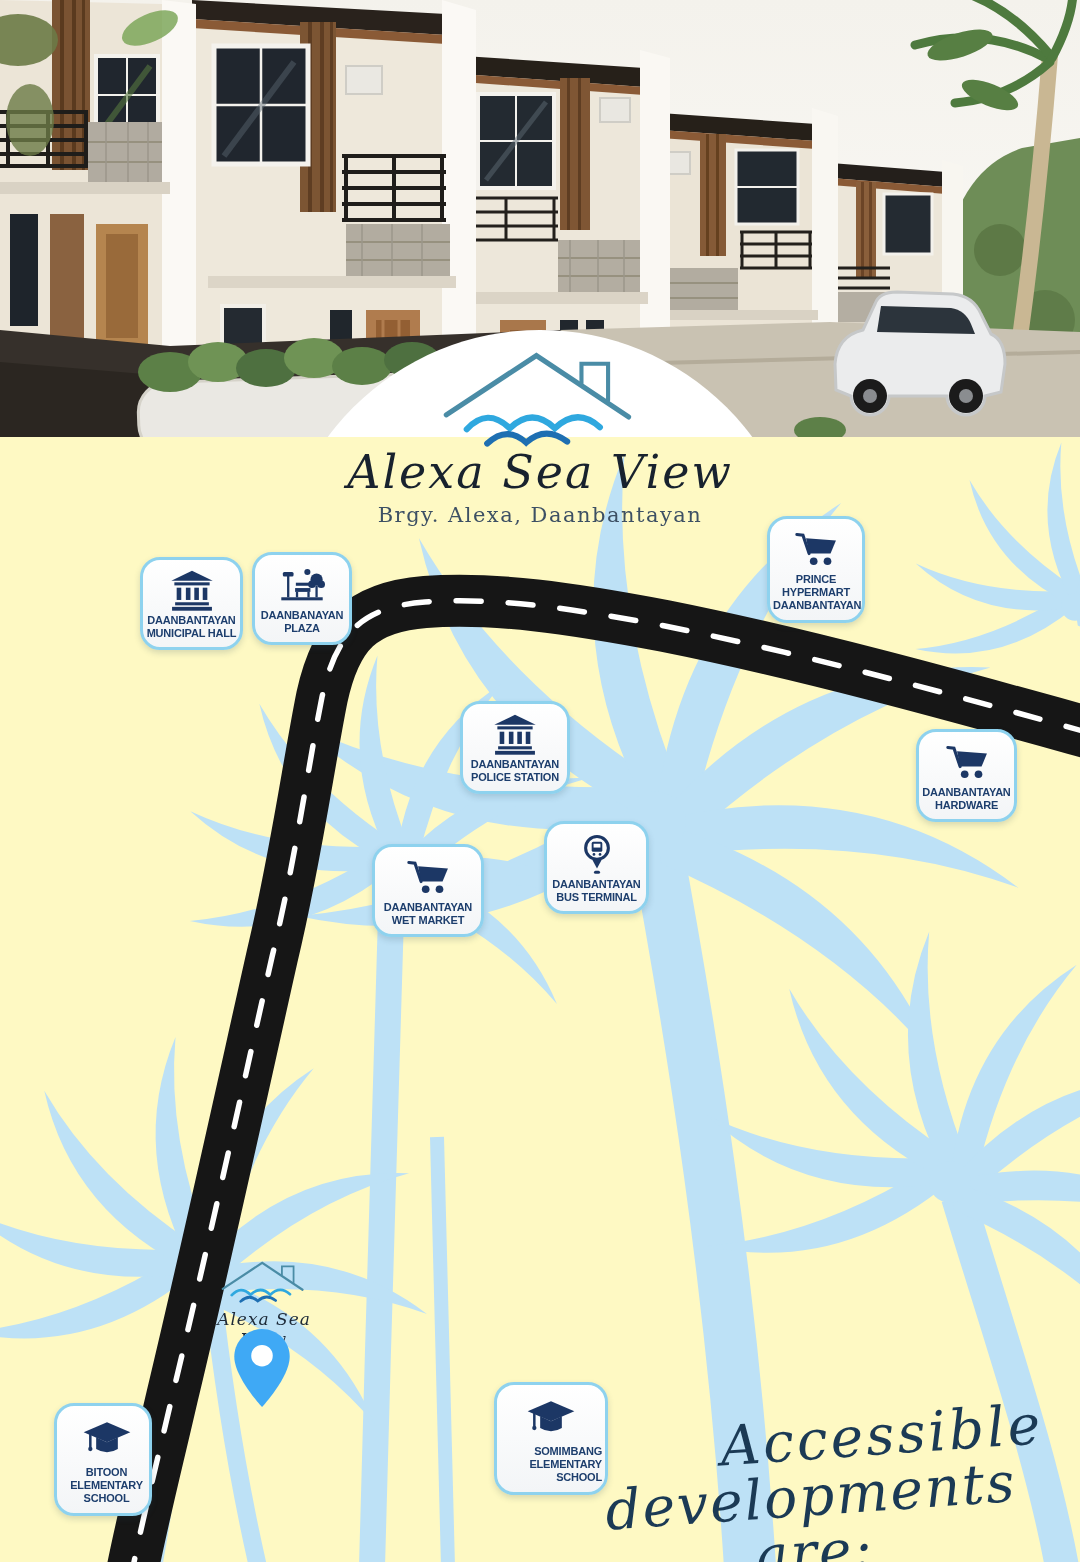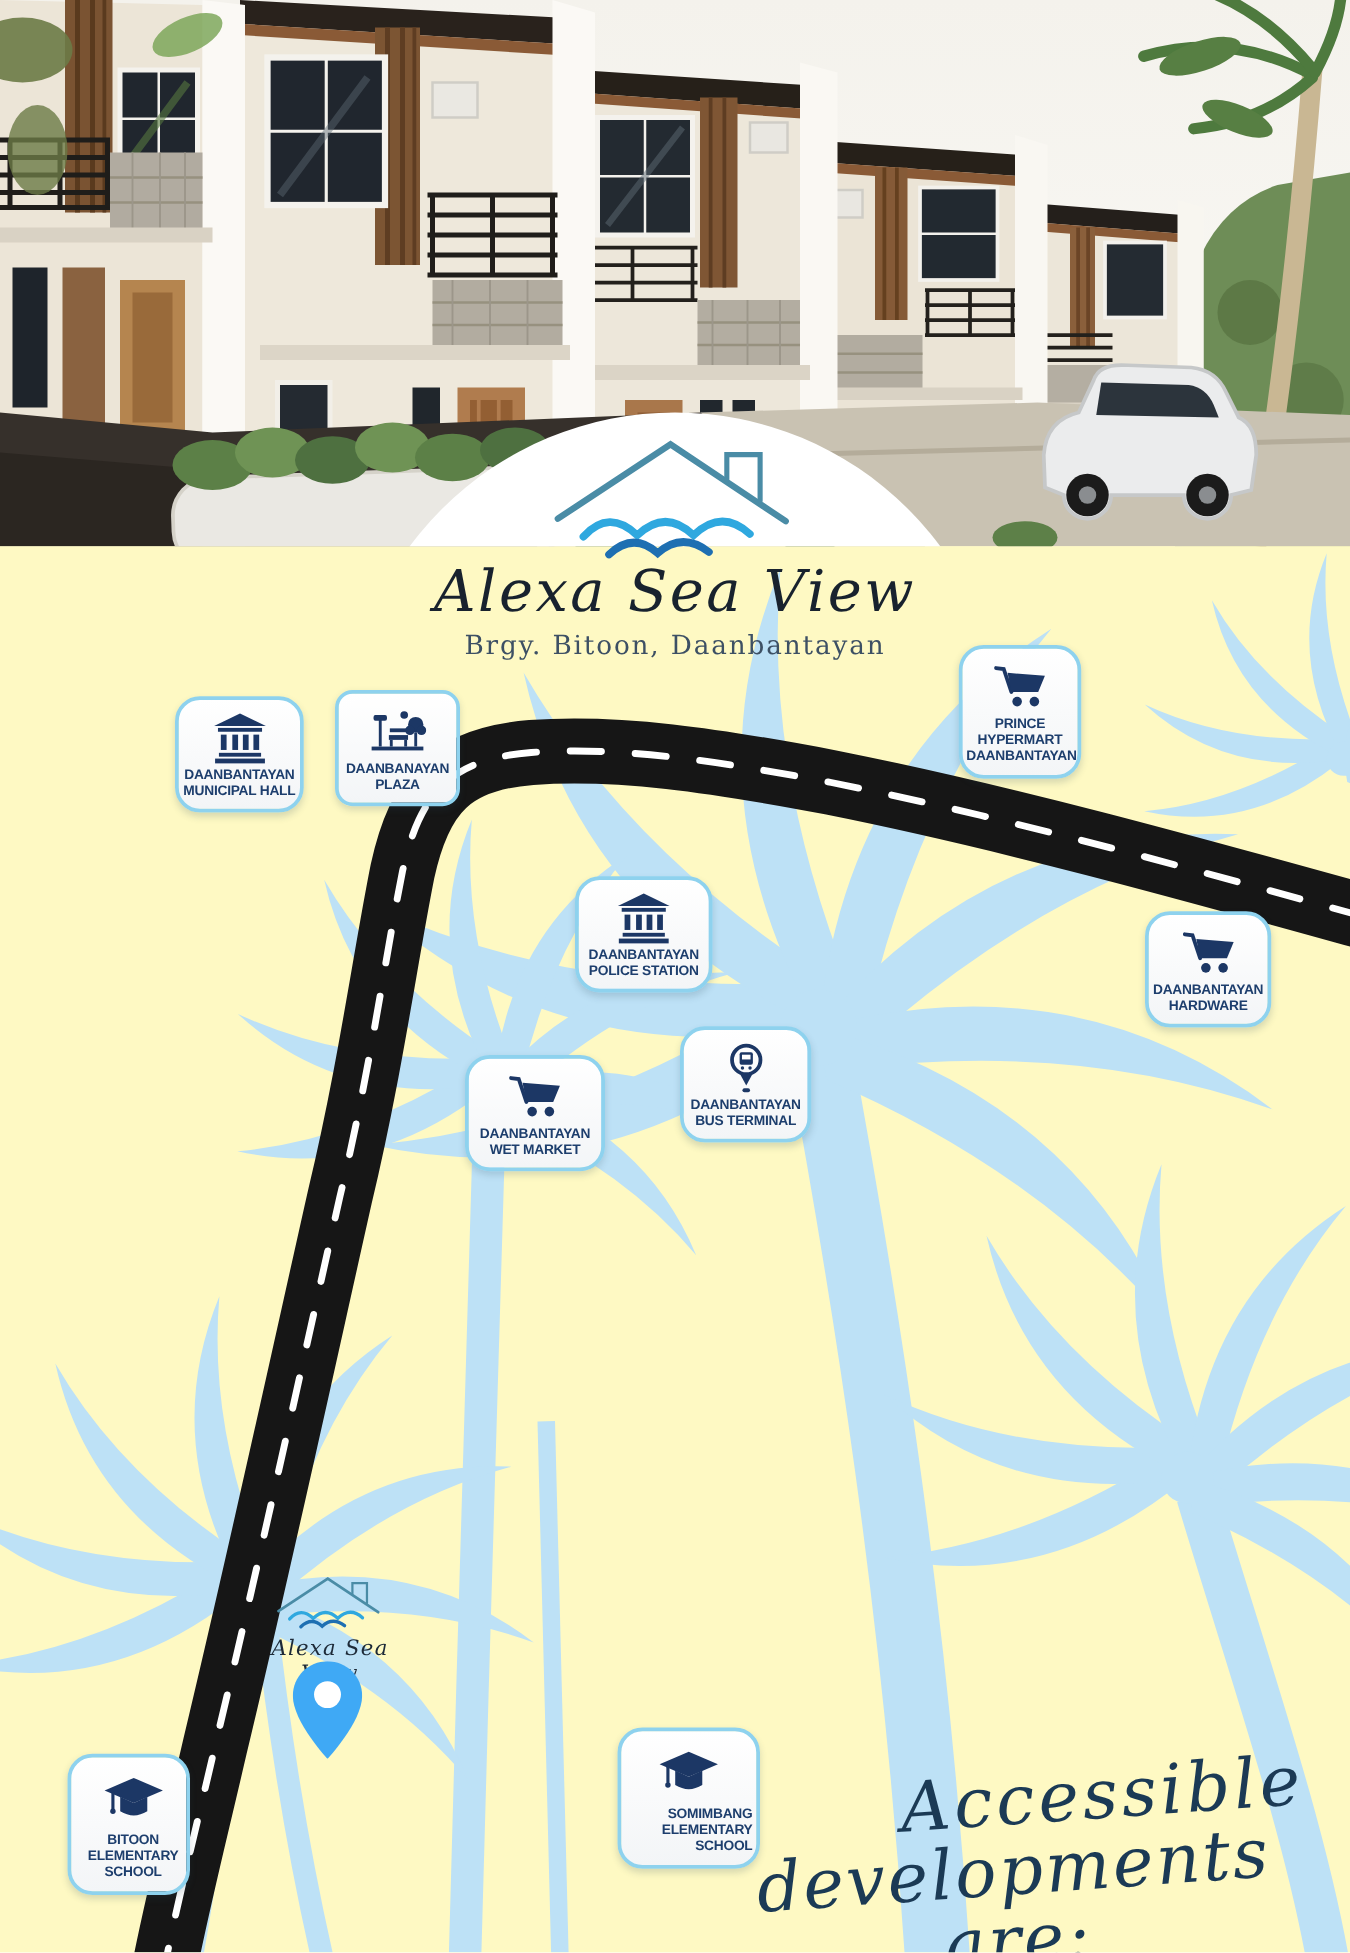--- a/index.html
+++ b/index.html
@@ -24,21 +24,21 @@
 
   
   .badge{position:absolute;background:linear-gradient(#ffffff,#f3f5f7);
          border:3px solid #8ed2ee;border-radius:20px;box-shadow:0 3px 6px rgba(40,70,90,.18);
          text-align:center;padding:8px 3px 7px;z-index:4;margin-left:32px;}
   .bi{width:46px;height:44px;display:block;margin:0 auto 2px;}
   .bi-lg{width:50px;height:50px;}
   .bl{font-weight:bold;font-size:11px;line-height:1.2;color:#1d3e6d;
       letter-spacing:-0.2px;white-space:pre-line;text-transform:uppercase;}
   .b-mun{left:108px;top:120px;width:91px;}
-  .b-plz{left:236px;top:115px;width:88px;border-radius:14px;}
+  .b-plz{left:220px;top:115px;width:88px;}
   .b-pri{left:735px;top:79px;width:86px;}
   .b-pol{left:428px;top:264px;width:98px;}
   .b-hrd{left:884px;top:292px;width:89px;}
   .b-bus{left:512px;top:384px;width:93px;}
   .b-wet{left:340px;top:407px;width:100px;}
   .b-bit{left:22px;top:966px;width:79px;padding-left:10px;}
   .b-som{left:462px;top:945px;width:102px;text-align:right;}
 
   
   .site-logo{position:absolute;left:196px;top:816px;width:136px;text-align:center;z-index:4;}
@@ -299,21 +299,21 @@
 
       <circle cx="540" cy="594" r="264" fill="#ffffff"></circle>
     </svg>
   </section>
 
   <section class="logo-block">
     <svg class="logo-big" viewBox="0 0 220 125">
       <use href="#i-logo"></use>
     </svg>
     <div class="brand-title">Alexa Sea View</div>
-    <div class="brand-sub">Brgy. Bitoon, Daanbantayan</div>
+    <div class="brand-sub">Brgy. Alexa, Daanbantayan</div>
   </section>
 
   <section class="map">
     <svg class="bg" width="1080" height="1125" viewBox="0 0 1080 1125">
 
       <g stroke="#bde1f6" fill="none">
         <path d="M655,400 C692,600 732,850 750,1130" stroke-width="52"></path>
         <path d="M392,445 C386,650 378,900 372,1130" stroke-width="26"></path>
         <path d="M437,700 L448,1130" stroke-width="14"></path>
         <path d="M185,850 C175,950 163,1050 148,1130" stroke-width="28"></path>

